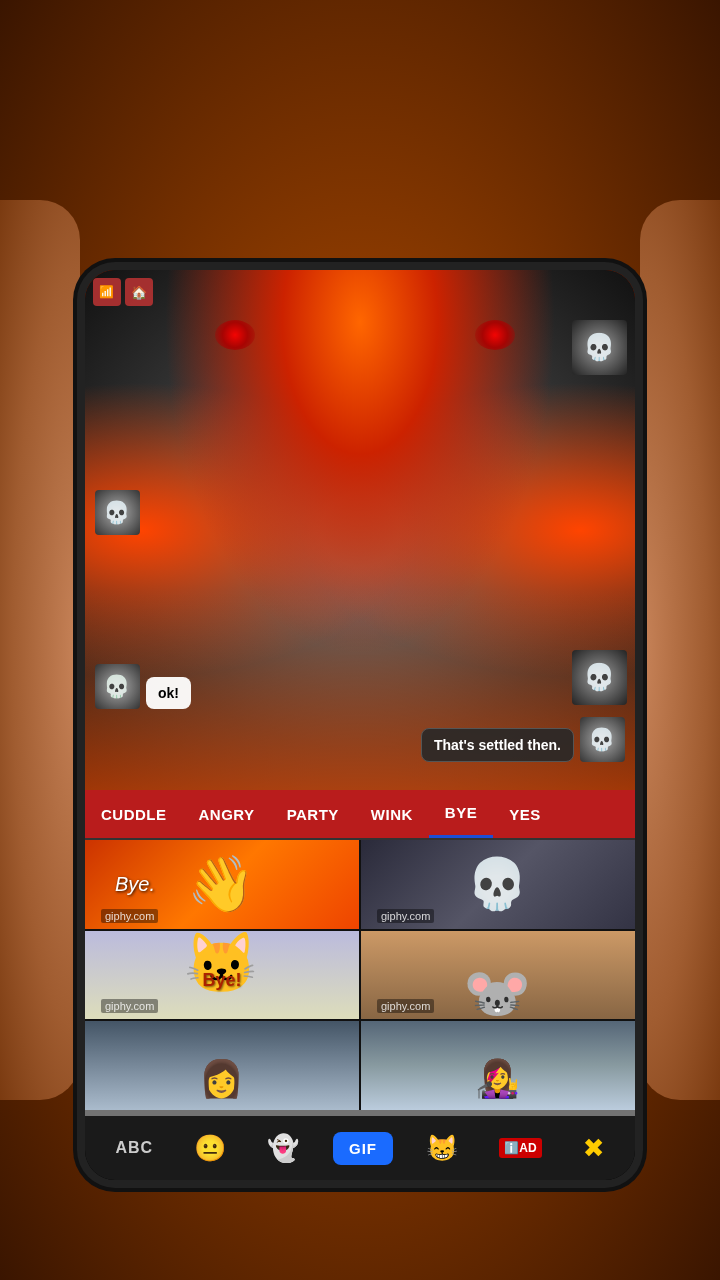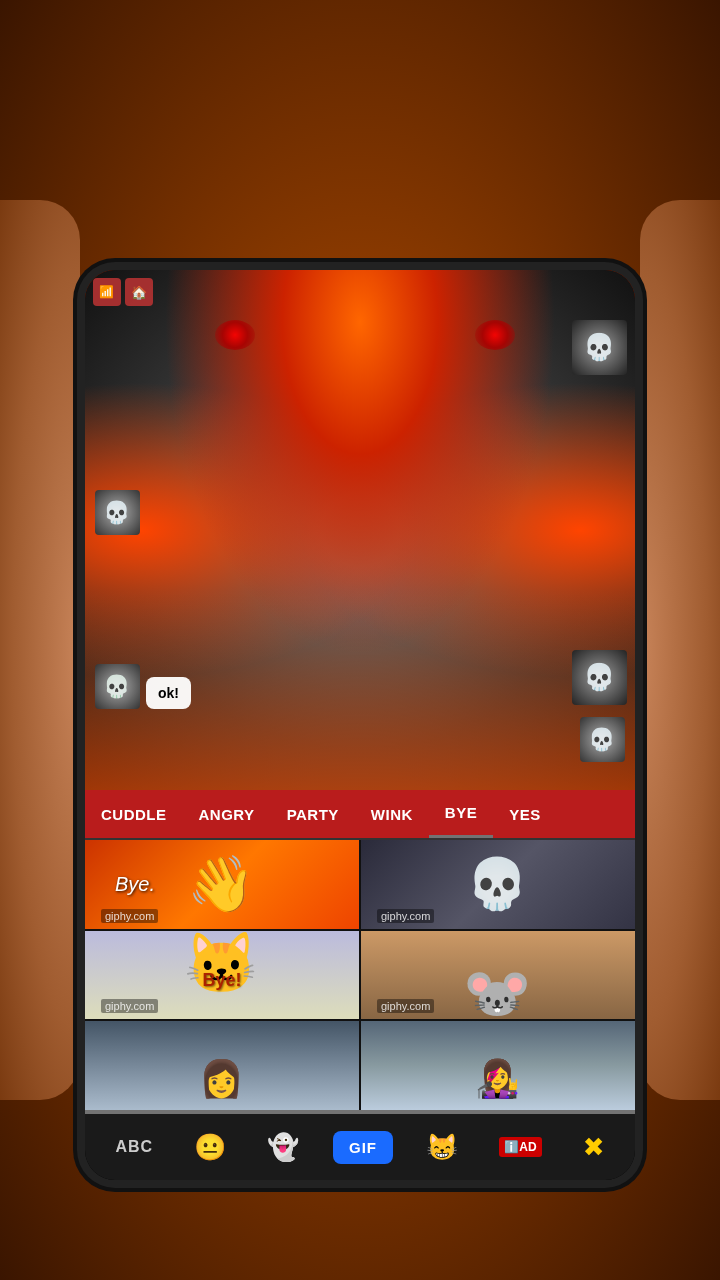--- a/index.html
+++ b/index.html
@@ -191,21 +191,21 @@
       align-items: center;
       color: #fff;
       font-size: 15px;
       font-weight: bold;
       white-space: nowrap;
       cursor: pointer;
       flex-shrink: 0;
       letter-spacing: 0.5px;
     }
     .tab-item.active {
-      border-bottom: 3px solid #737373;
+      border-bottom: 3px solid #1d4ed8;
     }
 
     
     .gif-grid {
       position: absolute;
       top: 570px;
       left: 0; right: 0;
       bottom: 70px;
       display: grid;
       grid-template-columns: 1fr 1fr;
@@ -280,21 +280,21 @@
       position: absolute;
       bottom: 0;
       left: 0; right: 0;
       height: 70px;
       background: #1a1a1a;
       display: flex;
       align-items: center;
       justify-content: space-around;
       padding: 0 10px;
       z-index: 10;
-      border-top: 4px solid #737373;
+      border-top: 6px solid #737373;
     }
 
     .kb-btn {
       display: flex;
       align-items: center;
       justify-content: center;
       cursor: pointer;
       padding: 4px 8px;
       border-radius: 6px;
     }
@@ -393,20 +393,23 @@
       <div class="message-row left">
         <div class="avatar">
           <div class="avatar-skull avatar-skull-red"></div>
         </div>
         <div class="bubble bubble-white">
           <span>ok!</span>
         </div>
       </div>
 
       <div class="message-row right">
+        <div class="bubble bubble-dark">
+          <span>That's settled then.</span>
+        </div>
         <div class="avatar">
           <div class="avatar-skull"></div>
         </div>
       </div>
 
     </div>
   </div>
 
   <div class="category-tabs">
     <div class="tab-item">

